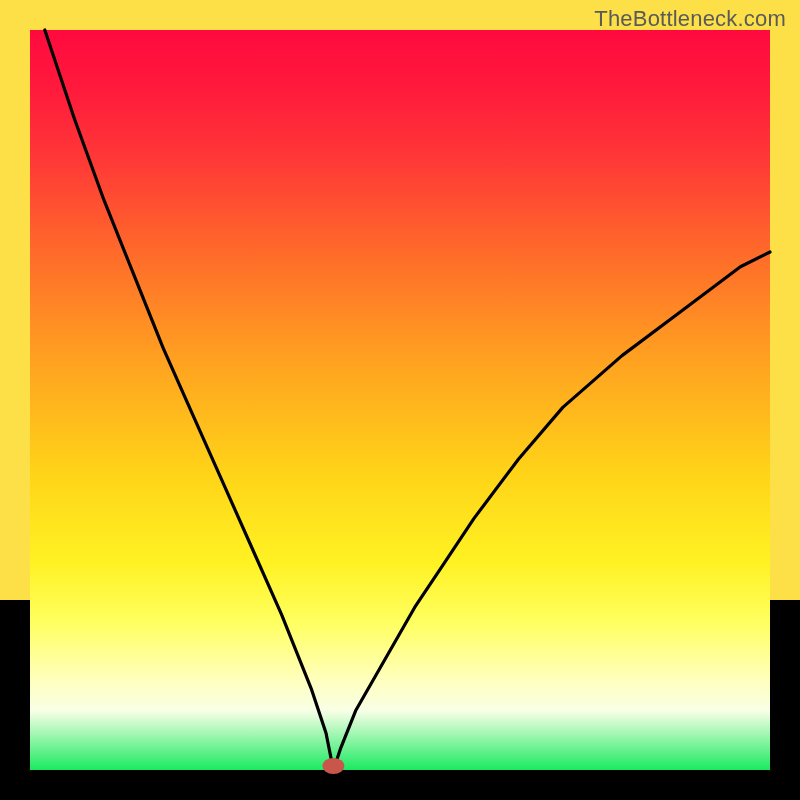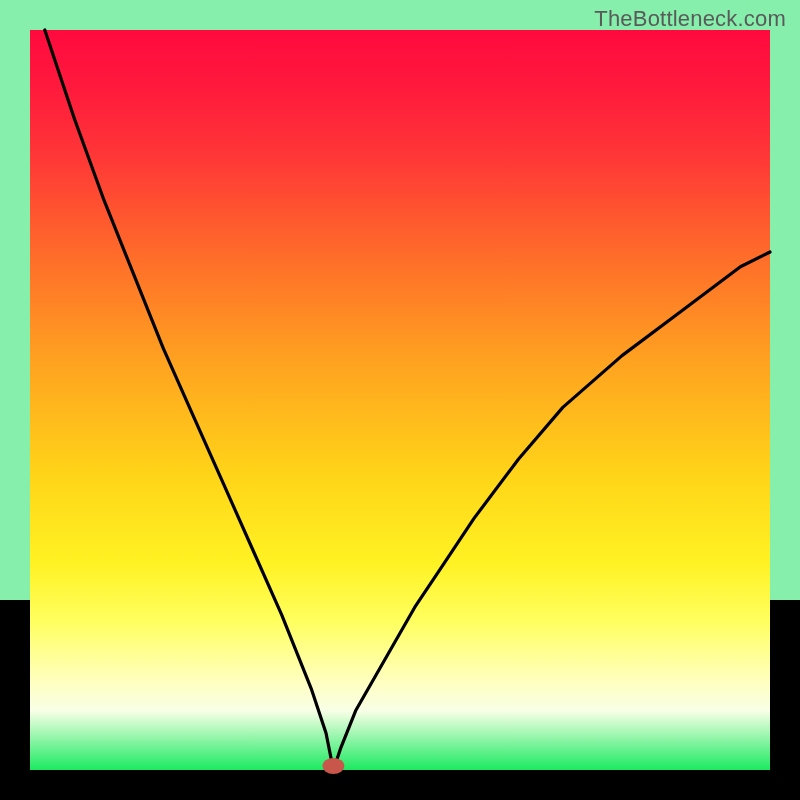--- a/index.html
+++ b/index.html
@@ -8,21 +8,21 @@
     width: 800px;
     height: 800px;
     background: #000;
     overflow: hidden;
     font-family: Arial, Helvetica, sans-serif;
   }
   .frame {
     position: relative;
     width: 800px;
     height: 600px;
-    background: #86efac;
+    background: #fde047;
   }
   .watermark {
     position: absolute;
     top: 6px;
     right: 14px;
     color: #5a5a5a;
     font-size: 22px;
     letter-spacing: 0.2px;
     z-index: 5;
   }

